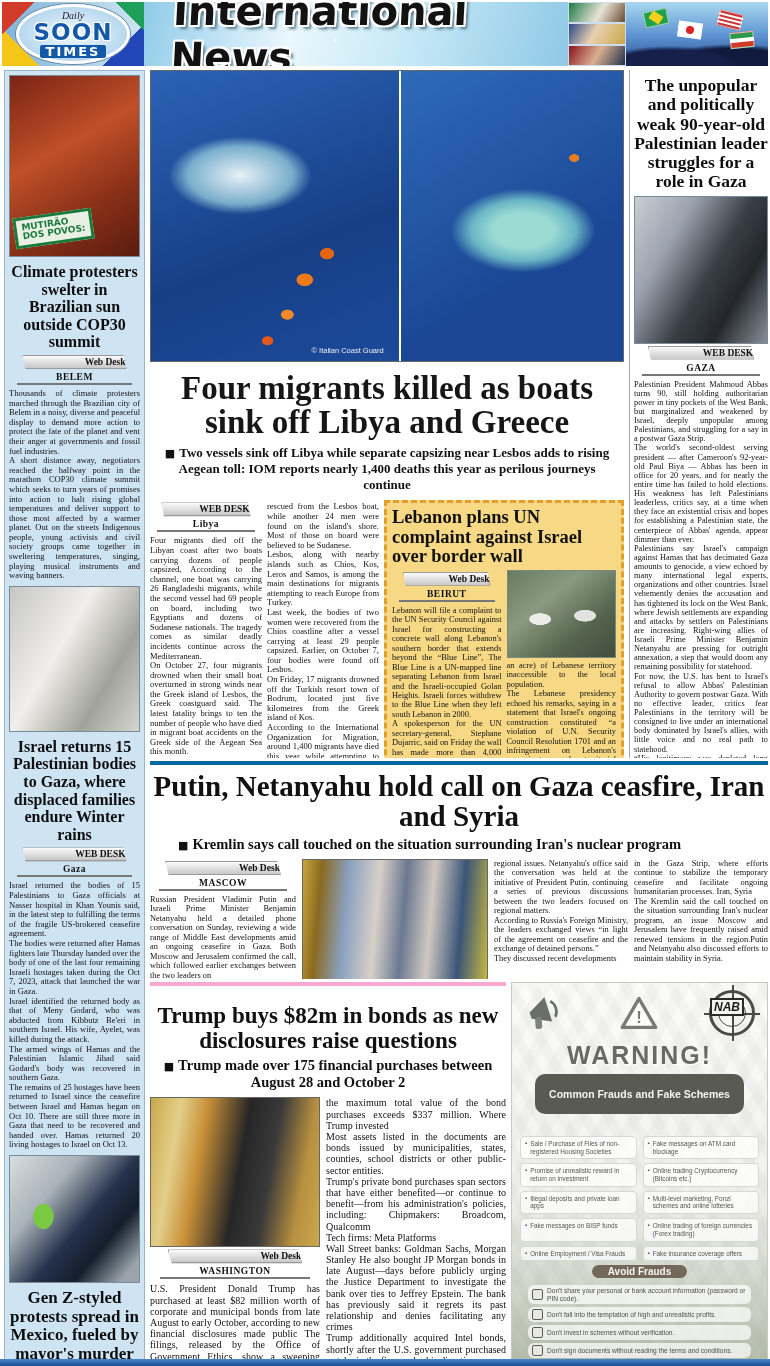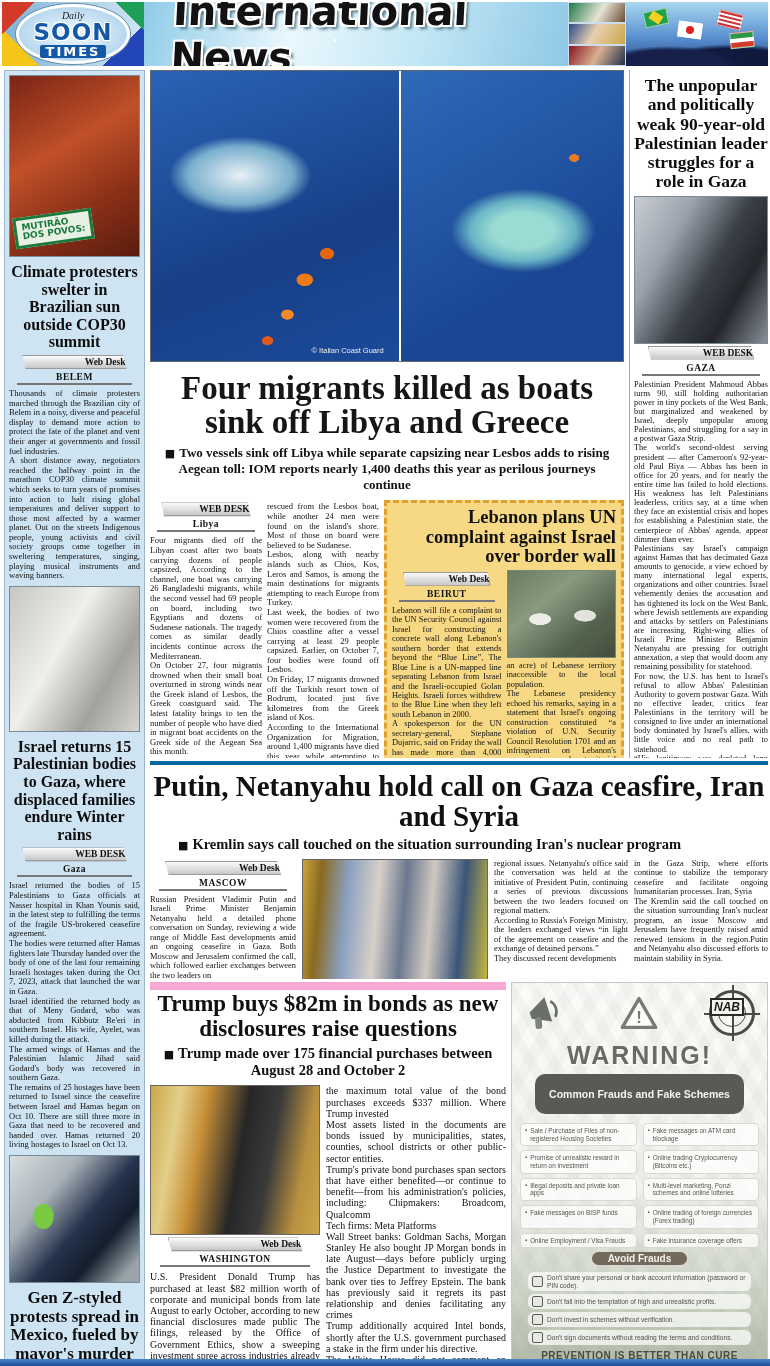--- a/index.html
+++ b/index.html
@@ -85,21 +85,21 @@
   .photo-credit{position:absolute;bottom:6px;left:34%;color:#eee;font-size:7.5px;font-family:"Liberation Sans",sans-serif;}
   .lead-head{font-size:33px;font-weight:bold;text-align:center;line-height:1.04;margin:9px 0 5px;color:#161616;}
   .subhead{font-size:13px;font-weight:bold;text-align:center;line-height:1.25;margin:0 14px 7px;}
   .sq{font-family:"DejaVu Sans",sans-serif;font-size:11px;margin-right:4px;}
   .lead-row{display:flex;gap:5px;}
   .lead-colA{width:112px;flex:none;}
   .lead-colB{width:112px;flex:none;padding-top:2px;}
 
   
   .lebanon{flex:1;background:#f7d985;border:3px dashed #dfa02e;padding:5px;overflow:hidden;}
-  .leb-head{font-size:18.5px;font-weight:bold;text-align:right;line-height:1.05;margin:0 0 3px;}
+  .leb-head{font-size:18.5px;font-weight:bold;text-align:left;line-height:1.05;margin:0 0 3px;}
   .leb-row{display:flex;gap:5px;margin-top:2px;}
   .leb-col{flex:1;}
   .ph-un{height:86px;border:1px solid #7a8a76;background:
     radial-gradient(15px 8px at 30% 56%,#ecece8 0 70%,transparent 76%),
     radial-gradient(15px 8px at 72% 52%,#e2e2de 0 70%,transparent 76%),
     linear-gradient(140deg,#6a7a62,#8a9a80 35%,#55644e 70%,#434e3e);margin-bottom:3px;}
 
   
   .putin{grid-column:2/4;grid-row:2;border-top:4px solid #0369a1;padding-top:4px;overflow:hidden;}
   .putin-head{font-size:29px;font-weight:bold;text-align:center;line-height:1.05;margin:2px 0 4px;}
@@ -107,21 +107,21 @@
   .putin-row{display:flex;gap:6px;}
   .pu-colA{width:146px;flex:none;}
   .ph-putin{width:184px;flex:none;height:126px;border:1px solid #666;background:
     linear-gradient(95deg,#caa43c 0%,#8a6a20 10%,#8aa0c0 24%,#d8d0c8 40%,#6a7890 54%,#d0c8c0 68%,#3a5578 84%,#c8b840 100%);}
   .pu-colB{width:134px;flex:none;}
   .pu-colC{flex:1;}
   .putin .bd{font-size:8.4px;}
 
   
   .bottom{grid-column:2/4;grid-row:3;display:flex;gap:5px;overflow:hidden;}
-  .trump{width:356px;flex:none;border-top:8px solid #f9a8d4;padding-top:0;overflow:hidden;}
+  .trump{width:356px;flex:none;border-top:4px solid #f9a8d4;padding-top:16px;overflow:hidden;}
   .trump-head{font-size:23px;font-weight:bold;text-align:center;line-height:1.08;margin:2px 0 3px;}
   .trump-sub{font-size:14.5px;font-weight:bold;text-align:center;line-height:1.2;margin:0 10px 6px;}
   .trump-row{display:flex;gap:6px;}
   .tr-colA{width:170px;flex:none;}
   .ph-trump{height:148px;border:1px solid #666;background:
     linear-gradient(100deg,#caa84a 0%,#e3cf8a 16%,#c89038 30%,#262626 52%,#3a3a3a 68%,#b89040 86%,#caa84a 100%);}
   .tr-colB{flex:1;}
   .trump .bd{font-size:10px;line-height:1.12;}
 
   
@@ -134,21 +134,21 @@
   .nab-seal{width:46px;height:46px;position:relative;flex:none;}
   .nab-ring{position:absolute;inset:0;border:3px solid #4a4a46;border-radius:50%;}
   .nab-ring::after{content:"";position:absolute;inset:6px;border:1px solid #4a4a46;border-radius:50%;}
   .nab-cross-v{position:absolute;left:50%;top:-5px;bottom:-5px;width:2px;background:#4a4a46;}
   .nab-cross-h{position:absolute;top:50%;left:-5px;right:-5px;height:2px;background:#4a4a46;}
   .nab-text{position:absolute;left:1px;top:8px;background:#f4f4f0;border:2px solid #2a2a28;font-weight:bold;
     font-size:12px;font-style:italic;padding:0 2px;color:#1a1a18;}
   .warning-word{font-size:25px;font-weight:bold;letter-spacing:2px;color:#6a6a64;margin:2px 0 4px;
     text-shadow:1px 1px 0 #fff;}
   .pill{display:inline-block;background:#5a5a54;color:#f4f4f0;font-weight:bold;font-size:10.5px;
-    border-radius:10px;padding:14px 14px;margin-bottom:9px;}
+    border-radius:10px;padding:14px 14px;margin-bottom:22px;}
   .pill.brown{background:#74685a;font-size:10px;padding:1px 16px;margin:4px 0;}
   .fraud-grid{display:grid;grid-template-columns:1fr 1fr;gap:4px 6px;text-align:left;}
   .fraud-item{background:rgba(255,255,255,.75);border:1px solid #d8d8d2;border-radius:4px;
     font-size:6.4px;line-height:1.2;padding:3px 4px;color:#55554f;display:flex;gap:3px;}
   .fraud-item .ib{font-size:6px;flex:none;}
   .avoid-list{text-align:left;margin-top:2px;}
   .avoid-item{display:flex;align-items:center;gap:4px;background:rgba(255,255,255,.7);border-radius:6px;
     font-size:6.6px;line-height:1.15;padding:2px 4px;margin:3px 8px;color:#50504a;}
   .avoid-ic{width:9px;height:9px;flex:none;border:1px solid #5a5a54;border-radius:2px;background:#e8e8e2;}
   .prevention{font-size:10px;font-weight:bold;color:#4a4a44;margin:5px 0 2px;letter-spacing:.5px;}

